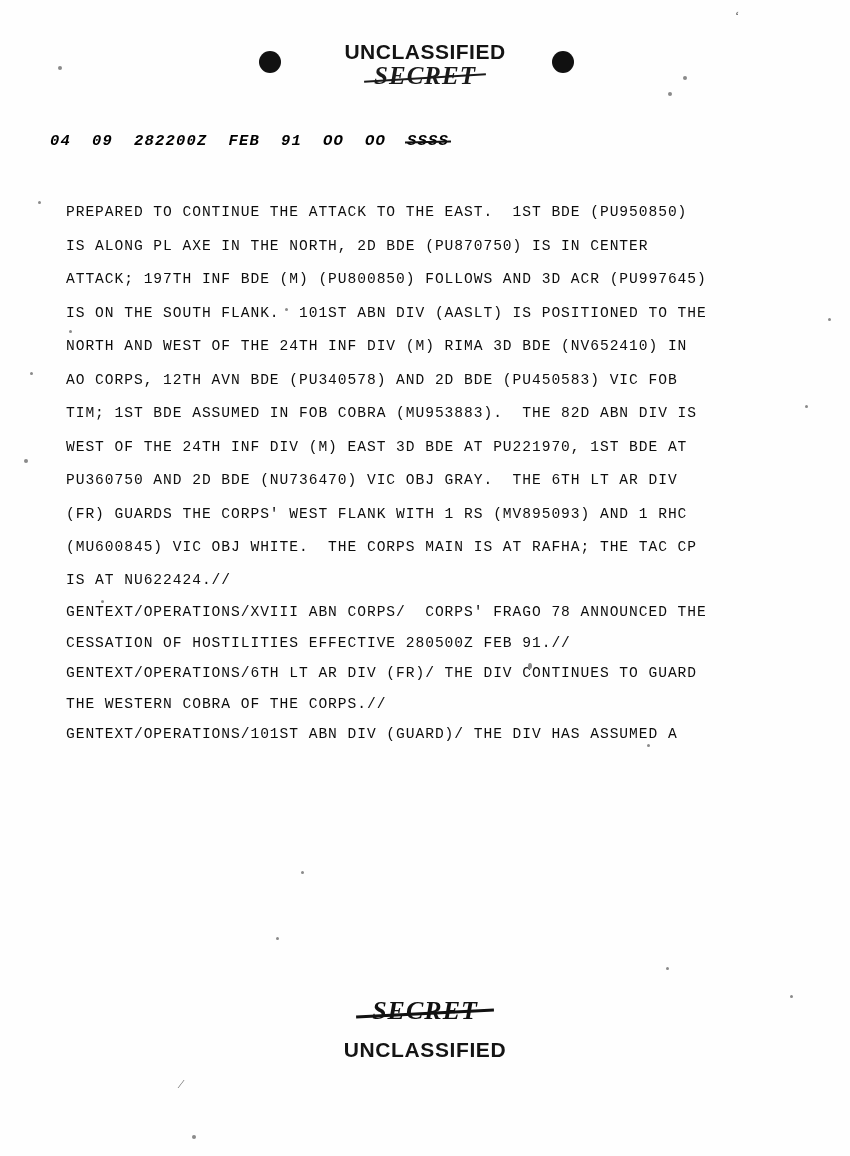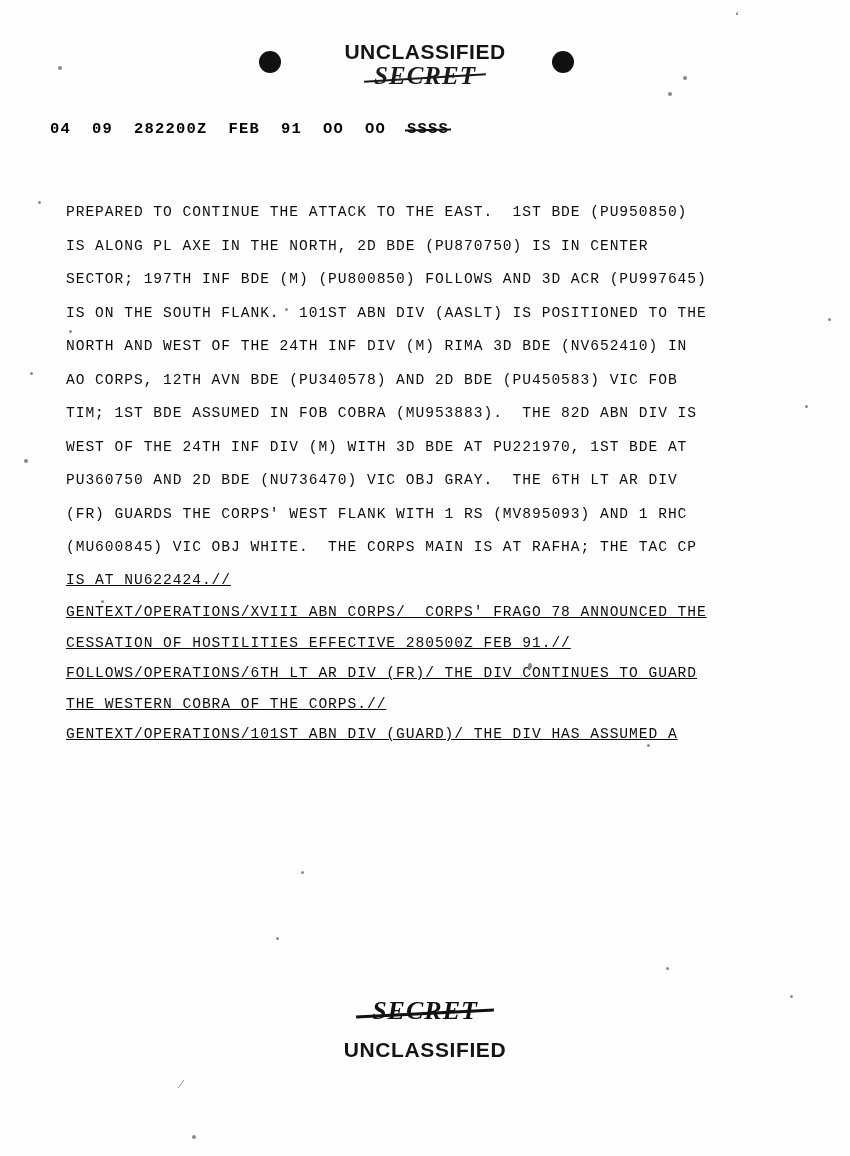--- a/index.html
+++ b/index.html
@@ -77,26 +77,27 @@
     height: 22px;
     border-radius: 50%;
     background: #111;
   }
   .punch-left  { top: 33px; left: 259px; }
   .punch-right { top: 33px; left: 552px; }
 
   
   .msg-line {
     position: absolute;
-    top: 120px;
+    top: 132px;
     left: 50px;
     font-size: 15.5px;
     letter-spacing: 1.2px;
     font-weight: bold;
     white-space: pre;
+    font-style: italic;
   }
   .msg-line .struck {
     position: relative;
     display: inline-block;
   }
   .msg-line .struck::after {
     content: "";
     position: absolute;
     left: -2px;
     right: -2px;
@@ -116,21 +117,20 @@
   }
   .body-text .ln {
     font-size: 14.6px;
     line-height: 33.5px;
     letter-spacing: 0.95px;
     white-space: pre;
     color: #0d0d0d;
   }
   .body-text .ln.tight {
     line-height: 30.5px;
-    text-decoration: underline;
   }
   .gap-small { height: 2px; }
 
   
   .footer-secret {
     position: absolute;
     top: 996px;
     left: 0;
     width: 850px;
     text-align: center;
@@ -192,34 +192,34 @@
     <div class="punch-dot punch-right"></div>
     <div class="top-unclass">UNCLASSIFIED</div>
     <div class="top-secret"><span class="strike">SECRET</span></div>
   </div>
 
   <div class="msg-line"><span>04  09  282200Z  FEB  91  OO  OO</span><span>  </span><span class="struck">SSSS</span></div>
 
   <div class="body-text">
     <div class="ln">PREPARED TO CONTINUE THE ATTACK TO THE EAST.  1ST BDE (PU950850)</div>
     <div class="ln">IS ALONG PL AXE IN THE NORTH, 2D BDE (PU870750) IS IN CENTER</div>
-    <div class="ln">SECTOR; 197TH INF BDE (M) (PU800850) FOLLOWS AND 3D ACR (PU997645)</div>
+    <div class="ln">ATTACK; 197TH INF BDE (M) (PU800850) FOLLOWS AND 3D ACR (PU997645)</div>
     <div class="ln">IS ON THE SOUTH FLANK.  101ST ABN DIV (AASLT) IS POSITIONED TO THE</div>
     <div class="ln">NORTH AND WEST OF THE 24TH INF DIV (M) RIMA 3D BDE (NV652410) IN</div>
     <div class="ln">AO CORPS, 12TH AVN BDE (PU340578) AND 2D BDE (PU450583) VIC FOB</div>
     <div class="ln">TIM; 1ST BDE ASSUMED IN FOB COBRA (MU953883).  THE 82D ABN DIV IS</div>
-    <div class="ln">WEST OF THE 24TH INF DIV (M) WITH 3D BDE AT PU221970, 1ST BDE AT</div>
+    <div class="ln">WEST OF THE 24TH INF DIV (M) EAST 3D BDE AT PU221970, 1ST BDE AT</div>
     <div class="ln">PU360750 AND 2D BDE (NU736470) VIC OBJ GRAY.  THE 6TH LT AR DIV</div>
     <div class="ln">(FR) GUARDS THE CORPS' WEST FLANK WITH 1 RS (MV895093) AND 1 RHC</div>
     <div class="ln">(MU600845) VIC OBJ WHITE.  THE CORPS MAIN IS AT RAFHA; THE TAC CP</div>
     <div class="ln tight">IS AT NU622424.//</div>
     <div class="gap-small"></div>
     <div class="ln tight">GENTEXT/OPERATIONS/XVIII ABN CORPS/  CORPS' FRAGO 78 ANNOUNCED THE</div>
     <div class="ln tight">CESSATION OF HOSTILITIES EFFECTIVE 280500Z FEB 91.//</div>
-    <div class="ln tight">FOLLOWS/OPERATIONS/6TH LT AR DIV (FR)/ THE DIV CONTINUES TO GUARD</div>
+    <div class="ln tight">GENTEXT/OPERATIONS/6TH LT AR DIV (FR)/ THE DIV CONTINUES TO GUARD</div>
     <div class="ln tight">THE WESTERN COBRA OF THE CORPS.//</div>
     <div class="ln tight">GENTEXT/OPERATIONS/101ST ABN DIV (GUARD)/ THE DIV HAS ASSUMED A</div>
   </div>
 
   <div class="footer-secret"><span class="strike">SECRET</span></div>
   <div class="footer-unclass">UNCLASSIFIED</div>
 
   <div class="speck" style="top:66px;left:58px;width:4px;height:4px;"></div>
   <div class="speck" style="top:92px;left:668px;width:4px;height:4px;"></div>
   <div class="speck" style="top:76px;left:683px;width:4px;height:4px;"></div>

